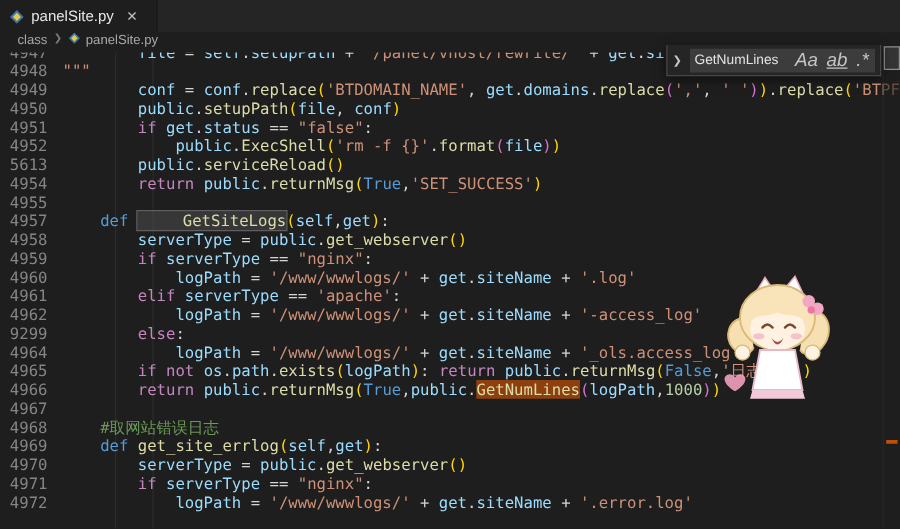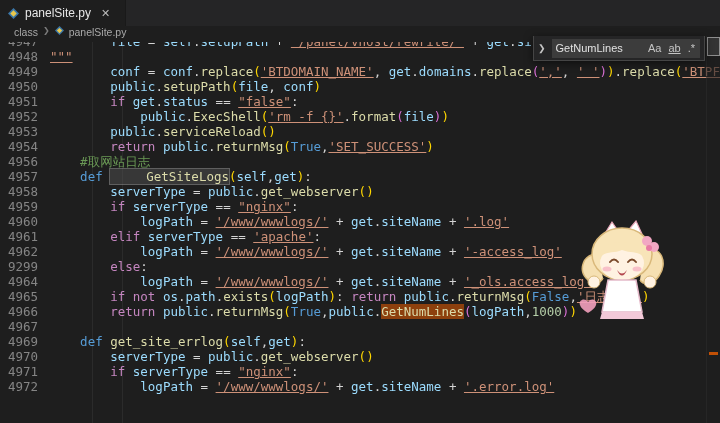--- a/index.html
+++ b/index.html
@@ -48,21 +48,21 @@
     display:inline-block; width:50px; padding-right:12px;
     text-align:right; color: var(--gutter_fg,#858585);
     user-select:none;
   }
   .tok { white-space:pre; }
   .t  { color:var(--t); }
   .k  { color:var(--k); }
   .d  { color:var(--d); }
   .f  { color:var(--f);text-align:center; }
   .v  { color:var(--v); }
-  .s  { color:var(--s);text-decoration:underline; }
+  .s  { color:var(--s); }
   .n  { color:var(--n); }
   .c  { color:var(--c); }
   .p1 { color:var(--p1); }
   .p2 { color:var(--p2); }
   .hlw { background:var(--word_highlight); outline:1px solid rgba(150,150,150,.55);padding-left:36px; }
   .hlf { background:var(--find_match); }
 
   .guide { position:absolute; top:0; bottom:0; width:1px;
            background:rgba(255,255,255,0.06); z-index:0; }
 
@@ -75,21 +75,21 @@
     display:flex; align-items:center; gap:4px;
     padding:0 4px 0 2px; z-index:5;
   }
   .find-widget .chevron { color:#c5c5c5; font-size:9px; padding:0 2px; cursor:pointer; }
   .find-input {
     flex:1; height:19px; background: var(--find_input_bg,#3c3c3c);
     display:flex; align-items:center; gap:5px; padding:0 4px;
     font-size:11px; color: var(--find_fg,#cccccc);
   }
   .find-input .query { flex:1; white-space:nowrap; overflow:hidden; color:#e3e3e3; }
-  .find-opt { font-size:11px; color:#c5c5c5; cursor:pointer; padding:0 1px; }
+  .find-opt { font-size:15px; color:#c5c5c5; cursor:pointer; padding:0 1px;font-style:italic; }
   .find-opt.ww { text-decoration:underline; }
 
   
   .ruler {
     position:absolute; top:36px; right:0; bottom:0; width:14px;
     background:rgba(30,30,30,.6); z-index:4;
     border-left:1px solid rgba(255,255,255,.04);
   }
   .ruler-thumb {
     position:absolute; top:1px; left:0; right:0; height:19px;
@@ -130,34 +130,35 @@
 <div class="editor">
   <div class="guide" style="left:92px"></div>
   <div class="guide" style="left:122px"></div>
   <div class="lines">
       <div class="line"><span class="ln">4947</span><span><span class="tok t">        </span><span class="tok v">file</span><span class="tok t"> = </span><span class="tok v">self</span><span class="tok t">.</span><span class="tok v">setupPath</span><span class="tok t"> + </span><span class="tok s">'/panel/vhost/rewrite/'</span><span class="tok t"> + </span><span class="tok v">get</span><span class="tok t">.</span><span class="tok v">siteName</span><span class="tok t"> + </span><span class="tok s">'.conf'</span></span></div>
       <div class="line"><span class="ln">4948</span><span><span class="tok s">"""</span></span></div>
       <div class="line"><span class="ln">4949</span><span><span class="tok t">        </span><span class="tok v">conf</span><span class="tok t"> = </span><span class="tok v">conf</span><span class="tok t">.</span><span class="tok f">replace</span><span class="tok p1">(</span><span class="tok s">'BTDOMAIN_NAME'</span><span class="tok t">, </span><span class="tok v">get</span><span class="tok t">.</span><span class="tok v">domains</span><span class="tok t">.</span><span class="tok f">replace</span><span class="tok p2">(</span><span class="tok s">','</span><span class="tok t">, </span><span class="tok s">' '</span><span class="tok p2">)</span><span class="tok p1">)</span><span class="tok t">.</span><span class="tok f">replace</span><span class="tok p1">(</span><span class="tok s">'BTPFILE'</span></span></div>
       <div class="line"><span class="ln">4950</span><span><span class="tok t">        </span><span class="tok v">public</span><span class="tok t">.</span><span class="tok f">setupPath</span><span class="tok p1">(</span><span class="tok v">file</span><span class="tok t">, </span><span class="tok v">conf</span><span class="tok p1">)</span></span></div>
       <div class="line"><span class="ln">4951</span><span><span class="tok t">        </span><span class="tok k">if</span><span class="tok t"> </span><span class="tok v">get</span><span class="tok t">.</span><span class="tok v">status</span><span class="tok t"> == </span><span class="tok s">"false"</span><span class="tok t">:</span></span></div>
       <div class="line"><span class="ln">4952</span><span><span class="tok t">            </span><span class="tok v">public</span><span class="tok t">.</span><span class="tok f">ExecShell</span><span class="tok p1">(</span><span class="tok s">'rm -f {}'</span><span class="tok t">.</span><span class="tok f">format</span><span class="tok p2">(</span><span class="tok v">file</span><span class="tok p2">)</span><span class="tok p1">)</span></span></div>
-      <div class="line"><span class="ln">4953</span><span><span class="tok t">        </span><span class="tok v">public</span><span class="tok t">.</span><span class="tok f">serviceReload</span><span class="tok p1">(</span><span class="tok p1">)</span></span></div>
+      <div class="line"><span class="ln">5613</span><span><span class="tok t">        </span><span class="tok v">public</span><span class="tok t">.</span><span class="tok f">serviceReload</span><span class="tok p1">(</span><span class="tok p1">)</span></span></div>
       <div class="line"><span class="ln">4954</span><span><span class="tok t">        </span><span class="tok k">return</span><span class="tok t"> </span><span class="tok v">public</span><span class="tok t">.</span><span class="tok f">returnMsg</span><span class="tok p1">(</span><span class="tok d">True</span><span class="tok t">,</span><span class="tok s">'SET_SUCCESS'</span><span class="tok p1">)</span></span></div>
-      <div class="line"><span class="ln">4956</span><span><span class="tok t">    </span><span class="tok c">#取网站日志</span></span></div>
+      <div class="line"><span class="ln">4955</span><span> </span></div>
       <div class="line"><span class="ln">4957</span><span><span class="tok t">    </span><span class="tok d">def</span><span class="tok t"> </span><span class="tok f hlw">GetSiteLogs</span><span class="tok p1">(</span><span class="tok v">self</span><span class="tok t">,</span><span class="tok v">get</span><span class="tok p1">)</span><span class="tok t">:</span></span></div>
       <div class="line"><span class="ln">4958</span><span><span class="tok t">        </span><span class="tok v">serverType</span><span class="tok t"> = </span><span class="tok v">public</span><span class="tok t">.</span><span class="tok f">get_webserver</span><span class="tok p1">(</span><span class="tok p1">)</span></span></div>
       <div class="line"><span class="ln">4959</span><span><span class="tok t">        </span><span class="tok k">if</span><span class="tok t"> </span><span class="tok v">serverType</span><span class="tok t"> == </span><span class="tok s">"nginx"</span><span class="tok t">:</span></span></div>
       <div class="line"><span class="ln">4960</span><span><span class="tok t">            </span><span class="tok v">logPath</span><span class="tok t"> = </span><span class="tok s">'/www/wwwlogs/'</span><span class="tok t"> + </span><span class="tok v">get</span><span class="tok t">.</span><span class="tok v">siteName</span><span class="tok t"> + </span><span class="tok s">'.log'</span></span></div>
       <div class="line"><span class="ln">4961</span><span><span class="tok t">        </span><span class="tok k">elif</span><span class="tok t"> </span><span class="tok v">serverType</span><span class="tok t"> == </span><span class="tok s">'apache'</span><span class="tok t">:</span></span></div>
       <div class="line"><span class="ln">4962</span><span><span class="tok t">            </span><span class="tok v">logPath</span><span class="tok t"> = </span><span class="tok s">'/www/wwwlogs/'</span><span class="tok t"> + </span><span class="tok v">get</span><span class="tok t">.</span><span class="tok v">siteName</span><span class="tok t"> + </span><span class="tok s">'-access_log'</span></span></div>
       <div class="line"><span class="ln">9299</span><span><span class="tok t">        </span><span class="tok k">else</span><span class="tok t">:</span></span></div>
       <div class="line"><span class="ln">4964</span><span><span class="tok t">            </span><span class="tok v">logPath</span><span class="tok t"> = </span><span class="tok s">'/www/wwwlogs/'</span><span class="tok t"> + </span><span class="tok v">get</span><span class="tok t">.</span><span class="tok v">siteName</span><span class="tok t"> + </span><span class="tok s">'_ols.access_log'</span></span></div>
       <div class="line"><span class="ln">4965</span><span><span class="tok t">        </span><span class="tok k">if</span><span class="tok t"> </span><span class="tok k">not</span><span class="tok t"> </span><span class="tok v">os</span><span class="tok t">.</span><span class="tok v">path</span><span class="tok t">.</span><span class="tok f">exists</span><span class="tok p1">(</span><span class="tok v">logPath</span><span class="tok p1">)</span><span class="tok t">: </span><span class="tok k">return</span><span class="tok t"> </span><span class="tok v">public</span><span class="tok t">.</span><span class="tok f">returnMsg</span><span class="tok p1">(</span><span class="tok d">False</span><span class="tok t">,</span><span class="tok s">'日志为空'</span><span class="tok p1">)</span></span></div>
       <div class="line"><span class="ln">4966</span><span><span class="tok t">        </span><span class="tok k">return</span><span class="tok t"> </span><span class="tok v">public</span><span class="tok t">.</span><span class="tok f">returnMsg</span><span class="tok p1">(</span><span class="tok d">True</span><span class="tok t">,</span><span class="tok v">public</span><span class="tok t">.</span><span class="tok f hlf">GetNumLines</span><span class="tok p2">(</span><span class="tok v">logPath</span><span class="tok t">,</span><span class="tok n">1000</span><span class="tok p2">)</span><span class="tok p1">)</span></span></div>
       <div class="line"><span class="ln">4967</span><span> </span></div>
+      <div class="line"><span class="ln">4968</span><span><span class="tok t">    </span><span class="tok c">#取网站错误日志</span></span></div>
       <div class="line"><span class="ln">4969</span><span><span class="tok t">    </span><span class="tok d">def</span><span class="tok t"> </span><span class="tok f">get_site_errlog</span><span class="tok p1">(</span><span class="tok v">self</span><span class="tok t">,</span><span class="tok v">get</span><span class="tok p1">)</span><span class="tok t">:</span></span></div>
       <div class="line"><span class="ln">4970</span><span><span class="tok t">        </span><span class="tok v">serverType</span><span class="tok t"> = </span><span class="tok v">public</span><span class="tok t">.</span><span class="tok f">get_webserver</span><span class="tok p1">(</span><span class="tok p1">)</span></span></div>
       <div class="line"><span class="ln">4971</span><span><span class="tok t">        </span><span class="tok k">if</span><span class="tok t"> </span><span class="tok v">serverType</span><span class="tok t"> == </span><span class="tok s">"nginx"</span><span class="tok t">:</span></span></div>
       <div class="line"><span class="ln">4972</span><span><span class="tok t">            </span><span class="tok v">logPath</span><span class="tok t"> = </span><span class="tok s">'/www/wwwlogs/'</span><span class="tok t"> + </span><span class="tok v">get</span><span class="tok t">.</span><span class="tok v">siteName</span><span class="tok t"> + </span><span class="tok s">'.error.log'</span></span></div>
     </div>
 </div>
 
 <div class="find-widget">
   <span class="chevron">❯</span>
   <div class="find-input">

